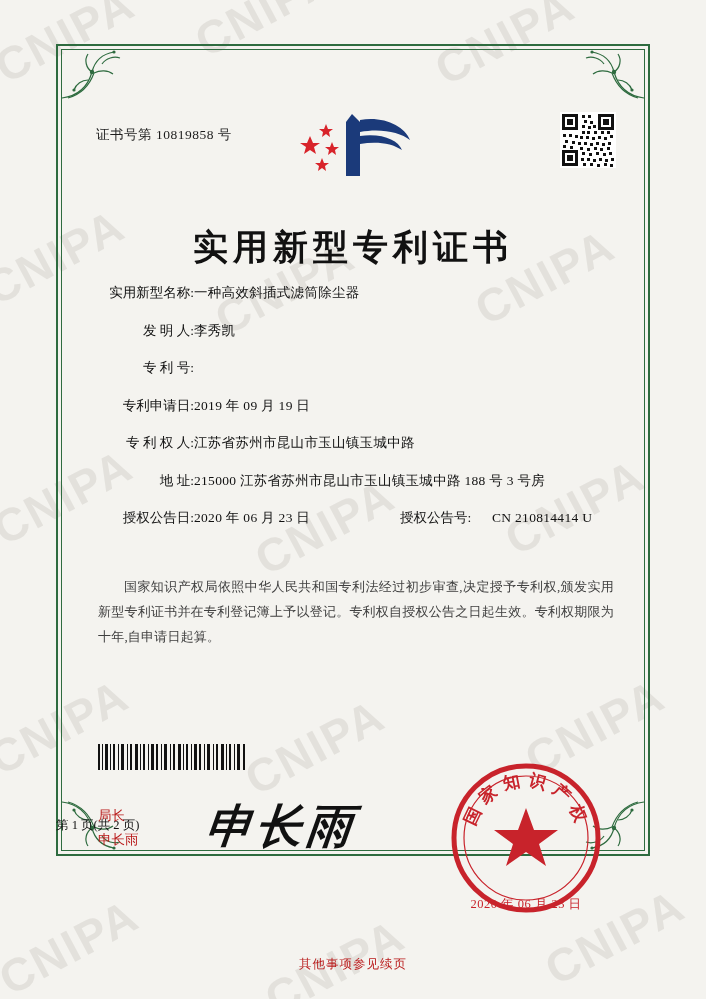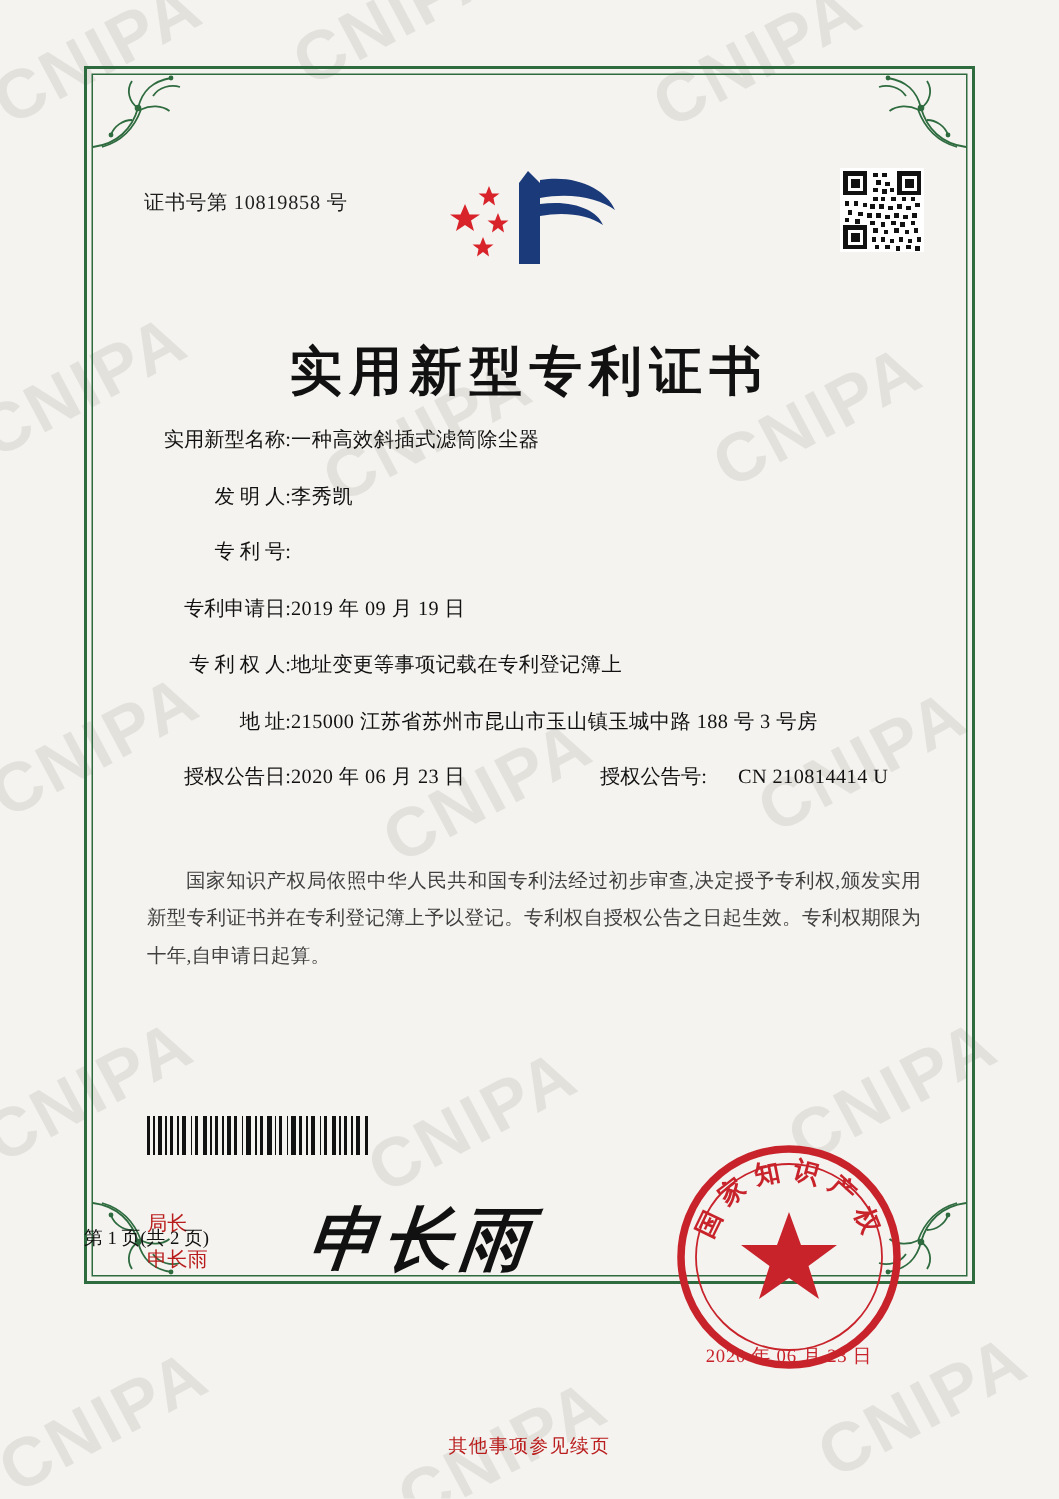--- a/index.html
+++ b/index.html
@@ -429,21 +429,21 @@
       </div>
       <div class="row">
         <div class="label">专 利 号:</div>
       </div>
       <div class="row">
         <div class="label">专利申请日:</div>
         <div class="value">2019 年 09 月 19 日</div>
       </div>
       <div class="row">
         <div class="label">专 利 权 人:</div>
-        <div class="value">地址变更等事项记载在专利登记簿上</div>
+        <div class="value">江苏省苏州市昆山市玉山镇玉城中路</div>
       </div>
       <div class="row">
         <div class="label">地 址:</div>
         <div class="value">215000 江苏省苏州市昆山市玉山镇玉城中路 188 号 3 号房</div>
       </div>
       <div class="row split">
         <div class="label">授权公告日:</div>
         <div class="value">2020 年 06 月 23 日</div>
         <div class="label2">授权公告号:</div>
         <div class="value">CN 210814414 U</div>

